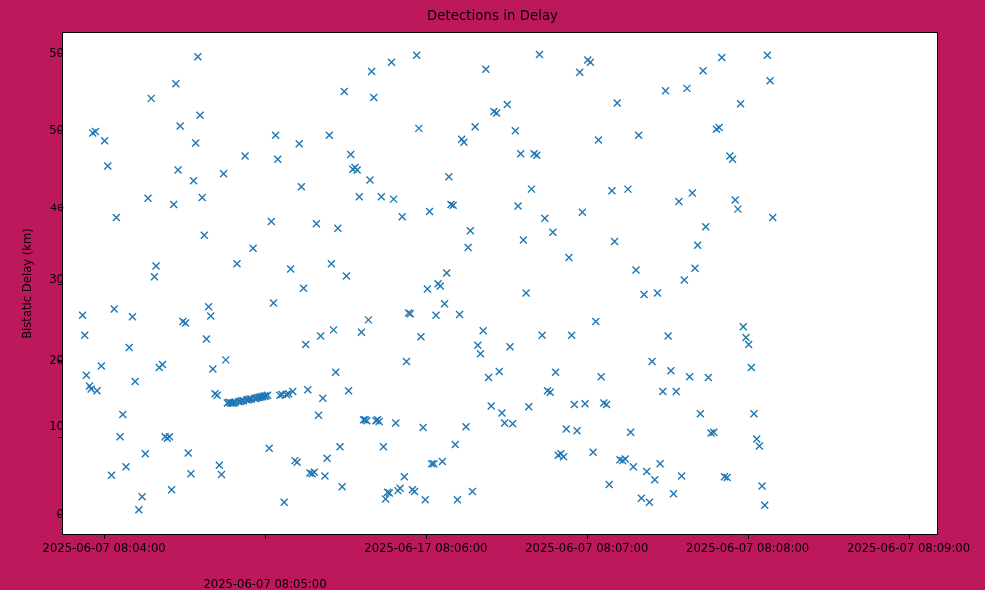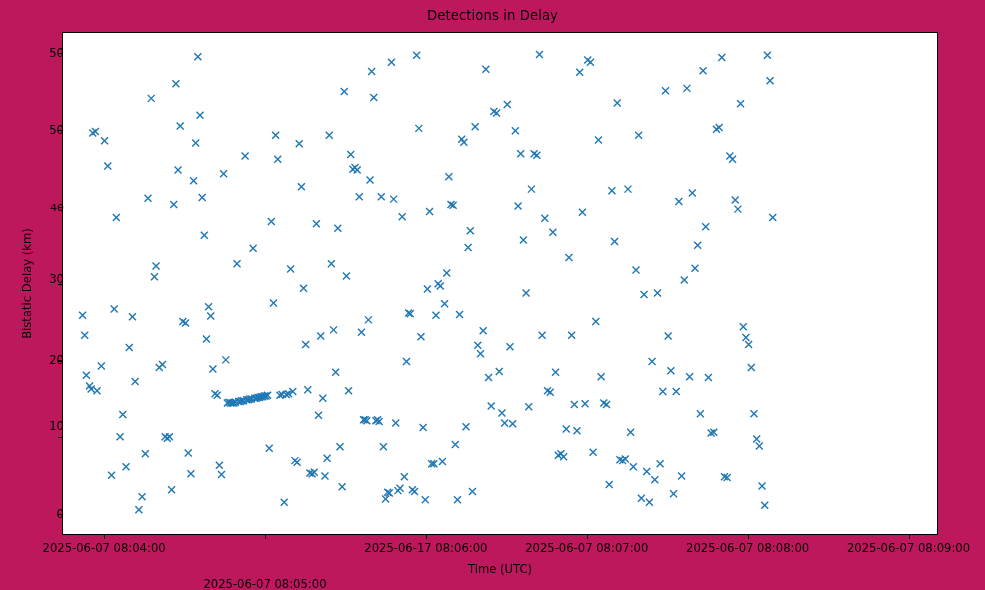--- a/index.html
+++ b/index.html
@@ -426,16 +426,15 @@
       <div class="ytick-mark" style="top: 283.5px;"></div>
       <div class="tick-label ytick-label" style="top: 279px;">30</div>
       <div class="ytick-mark" style="top: 206.589px;"></div>
       <div class="tick-label ytick-label" style="top: 206.589px; font-family: Liberation Mono, monospace;">40</div>
       <div class="ytick-mark" style="top: 129.677px;"></div>
       <div class="tick-label ytick-label" style="top: 129.677px;">50</div>
       <div class="ytick-mark" style="top: 52.7661px;"></div>
       <div class="tick-label ytick-label" style="top: 52.7661px;">50</div>
     </div>
 
-  <div id="xlabel">Time (UTC)</div>
   <div id="ylabel">Bistatic Delay (km)</div>
 
 </div>
 
 </body></html>

